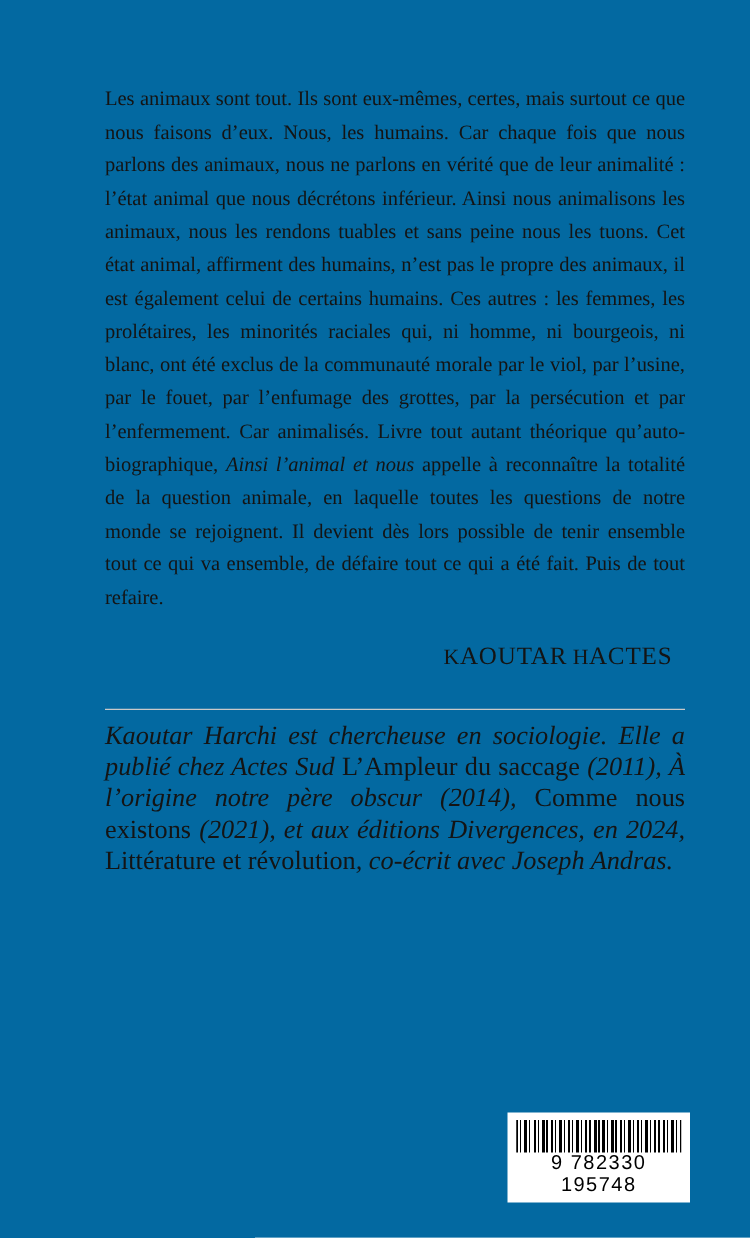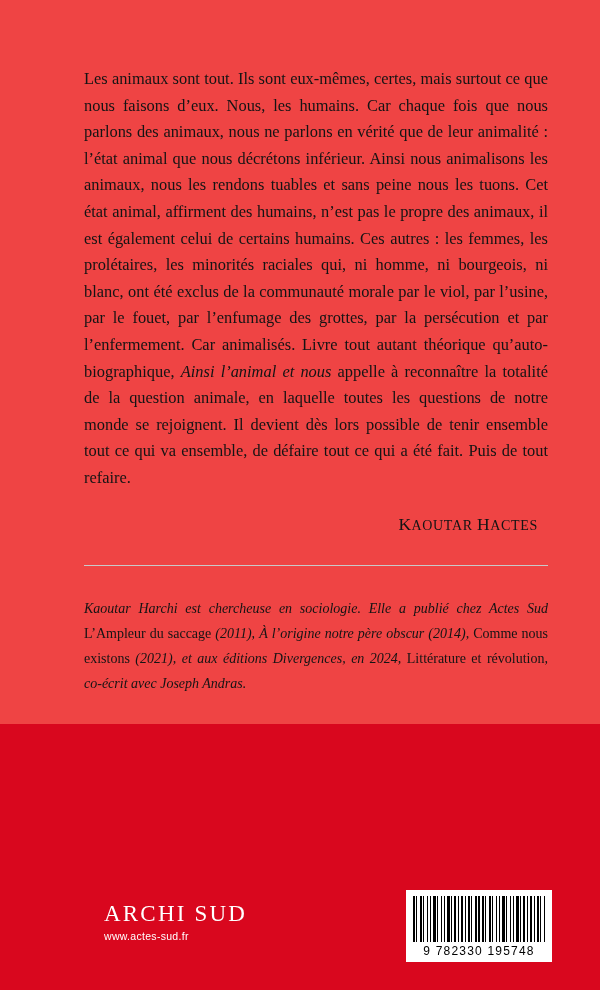--- a/index.html
+++ b/index.html
@@ -11,23 +11,23 @@
     height: 990px;
     background: #ffffff;
     font-family: "Liberation Serif", serif;
     color: #111111;
     overflow: hidden;
   }
   .page {
     position: relative;
     width: 600px;
     height: 990px;
-    background: #ef4444;
+    background: #0369a1;
     display: flex;
-    flex-direction: column;
+    flex-direction: row;
   }
   .white-area {
     position: relative;
     height: 724px;
     box-sizing: border-box;
     padding: 66px 52px 0 84px;
   }
   .blurb {
     font-family: "Liberation Serif", serif;
     font-size: 16.4px;
@@ -46,33 +46,33 @@
     text-align: right;
     padding-right: 10px;
     font-size: 15.4px;
     letter-spacing: 0.4px;
     color: #141414;
   }
   .author-line .small-caps-first {
     font-size: 17.5px;
   }
   .author-line .small-caps {
-    font-size: 14px;
+    font-size: 20px;
     letter-spacing: 0.7px;
   }
   .rule {
     margin: 30px 0 0 0;
     border: 0;
     border-top: 1px solid #c9c9c9;
     width: 100%;
   }
   .bio {
-    margin-top: 30px;
+    margin-top: 8px;
     font-style: italic;
-    font-size: 14px;
+    font-size: 21px;
     line-height: 25px;
     text-align: justify;
     color: #141414;
   }
   .bio .roman {
     font-style: normal;
   }
   .red-area {
     position: relative;
     flex: 1;
@@ -126,21 +126,21 @@
     width: 100%;
     background-image:
       repeating-linear-gradient(90deg,
         #000 0px, #000 1.6px, #fff 1.6px, #fff 3.2px,
         #000 3.2px, #000 4.2px, #fff 4.2px, #fff 6.6px,
         #000 6.6px, #000 9.0px, #fff 9.0px, #fff 10.2px,
         #000 10.2px, #000 11.4px, #fff 11.4px, #fff 13.8px);
   }
   .barcode-digits {
     font-family: "Liberation Sans", sans-serif;
-    font-size: 12px;
+    font-size: 16px;
     letter-spacing: 1.2px;
     color: #000000;
     text-align: center;
     padding-bottom: 2px;
   }
 </style>
 </head>
 <body>
 
 <div class="page">

